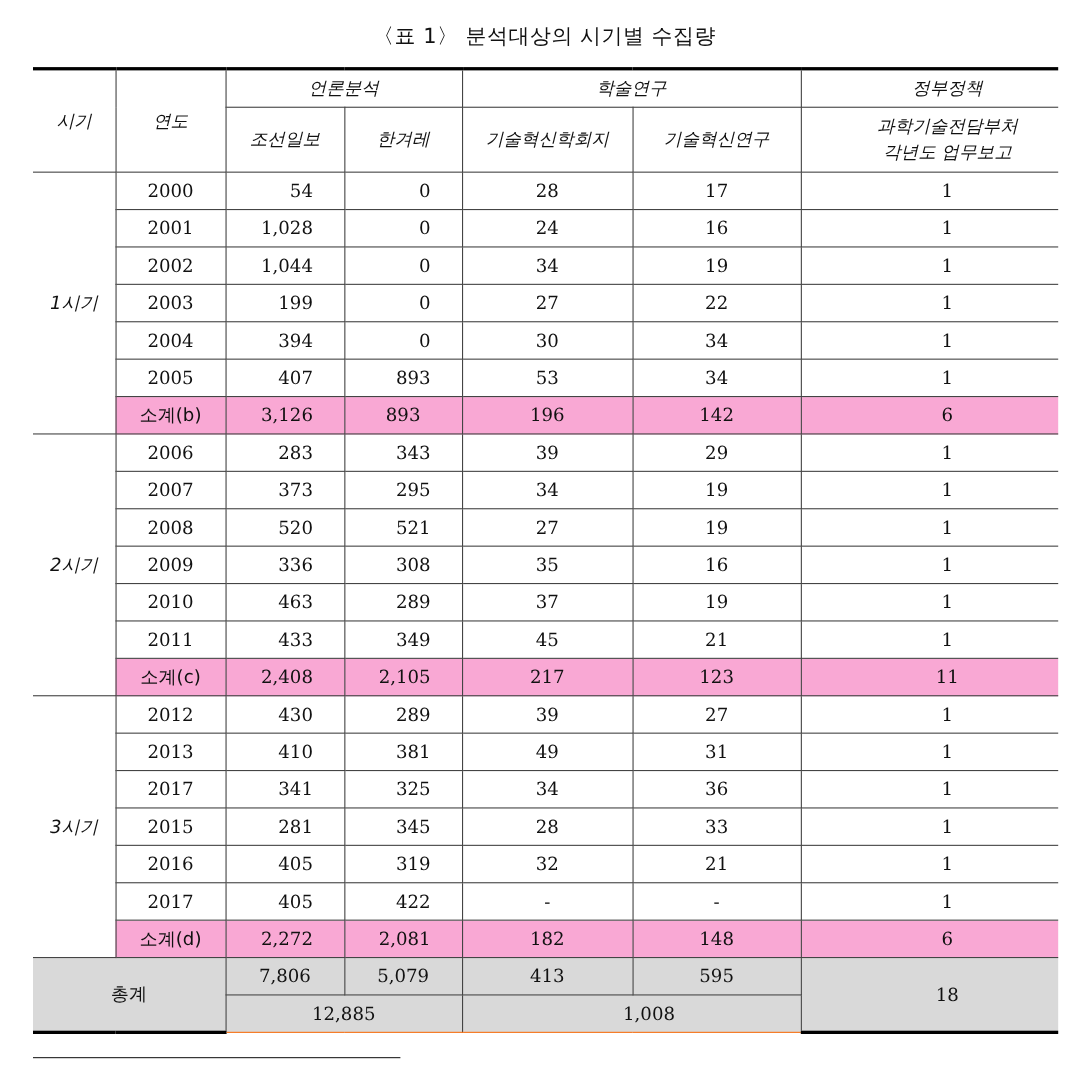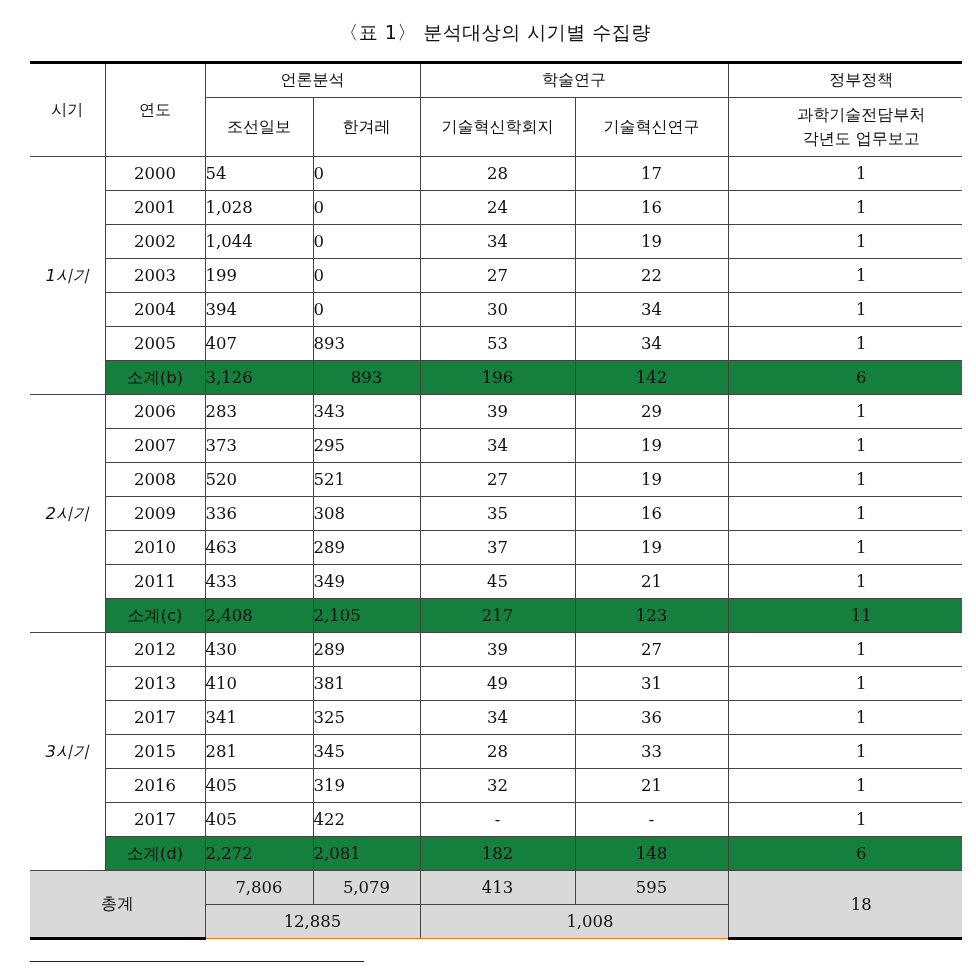--- a/index.html
+++ b/index.html
@@ -6,27 +6,27 @@
     body { width: 976px; height: 972px; position: relative; overflow: hidden;
       font-family: "DejaVu Serif", "Liberation Serif", serif; color: #111; }
     .caption { position: absolute; top: 20px; left: 0; width: 990px; text-align: center;
       font-family: "DejaVu Sans", "Liberation Sans", sans-serif; font-size: 19px; letter-spacing: 0.5px; }
     table { position: absolute; left: 30px; top: 61px; width: 932px; border-collapse: collapse;
       table-layout: fixed; font-size: 16.5px; }
     col.c1 { width: 75px; } col.c2 { width: 100px; } col.c3 { width: 108px; } col.c4 { width: 107px; }
     col.c5 { width: 155px; } col.c6 { width: 153px; } col.c7 { width: 234px; }
     thead tr:first-child th { border-top: 3px solid #000; }
     th, td { border: 1px solid #444; text-align: center; font-weight: normal; padding: 0; height: 33px; }
-    th { font-family: "DejaVu Sans", "Liberation Sans", sans-serif; font-size: 16px; }
+    th { font-family: "DejaVu Sans", "Liberation Sans", sans-serif; font-size: 16px; font-style: italic; }
     tr > :first-child { border-left: none; }
     tr > :last-child { border-right: none; padding-left: 32px; }
     thead tr.h2 th { height: 58px; }
     th.multiline { line-height: 24px; }
-    td.num-right { text-align: left; padding-right: 28px; }
-    tr.subtotal td { background: #15803d; }
+    td.num-right { text-align: right; padding-right: 28px; }
+    tr.subtotal td { background: #f9a8d4; }
     td.period { background: #fff; font-family: "DejaVu Sans", "Liberation Sans", sans-serif; font-style: italic; }
     td.label-kr { font-family: "DejaVu Sans", "Liberation Sans", sans-serif; }
     tr.total td { background: #d9d9d9; }
     tr.total2 td { border-bottom: 1px solid #f97316; }
     tr.total td.span-bottom { border-bottom: 3px solid #000; margin-left: 36px; }
     .footnote-rule { position: absolute; left: 30px; top: 961px; width: 334px; border-top: 1px solid #222; }
   </style>
 </head>
 <body>
 

